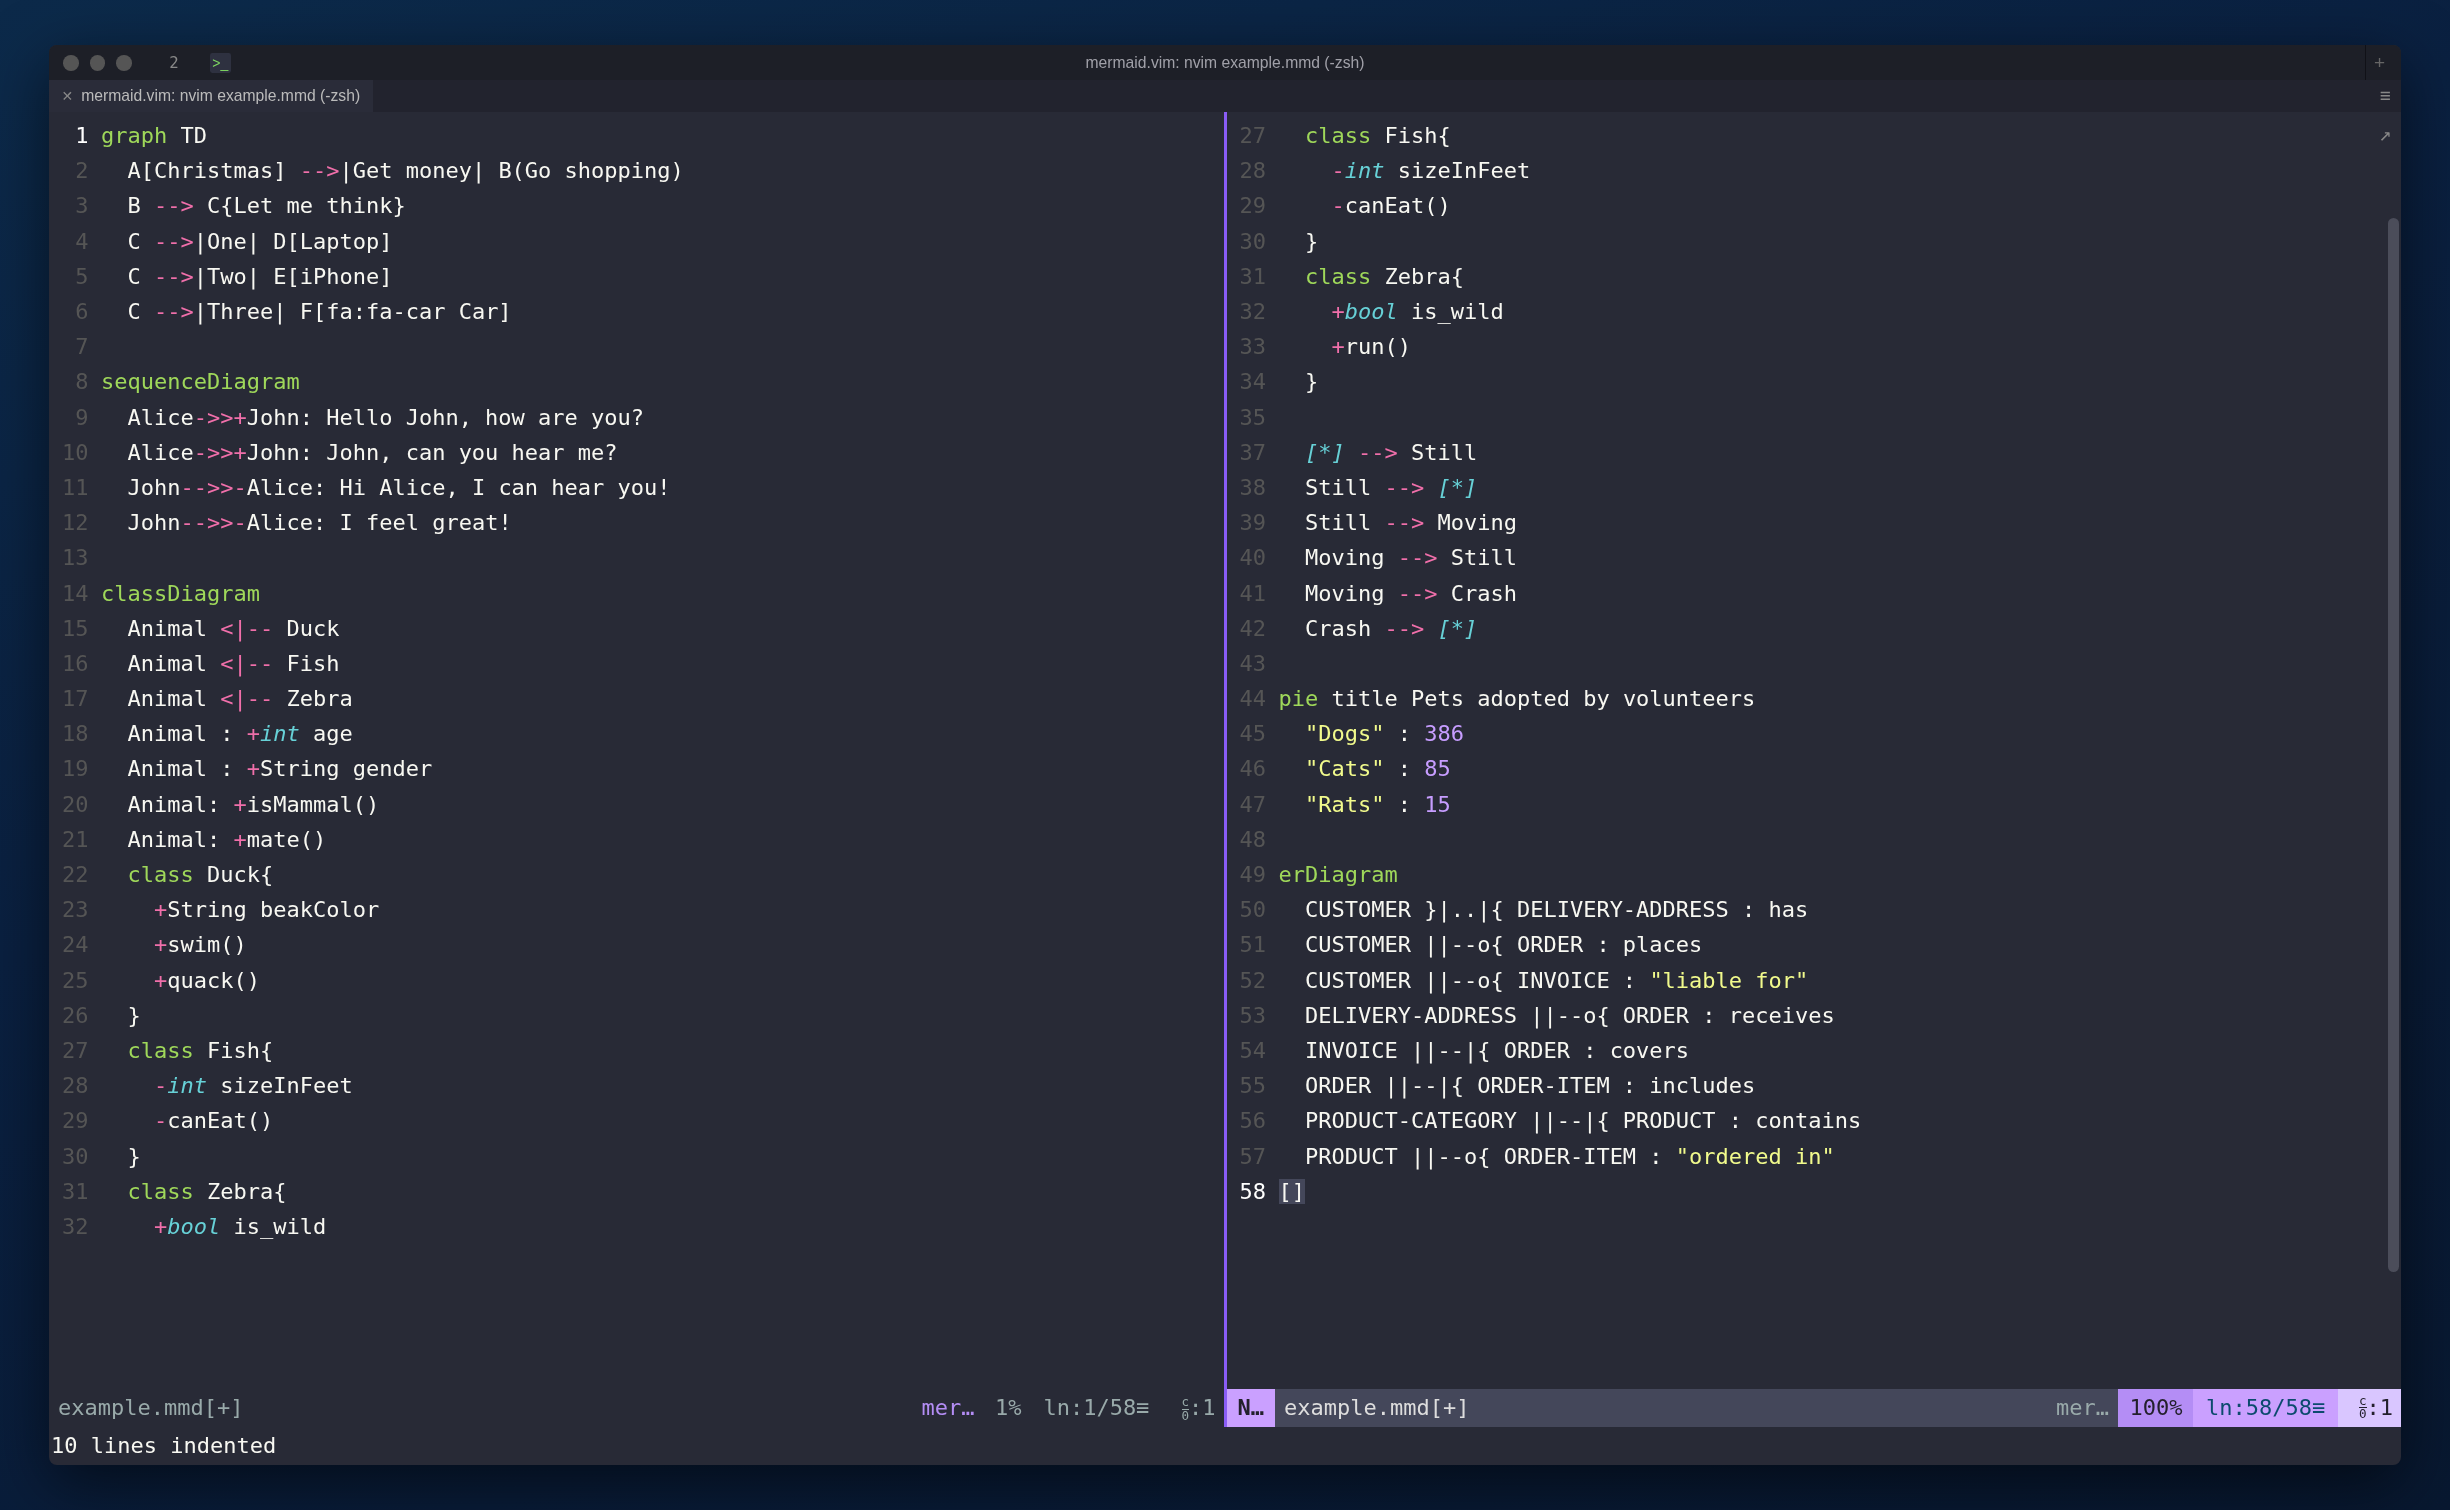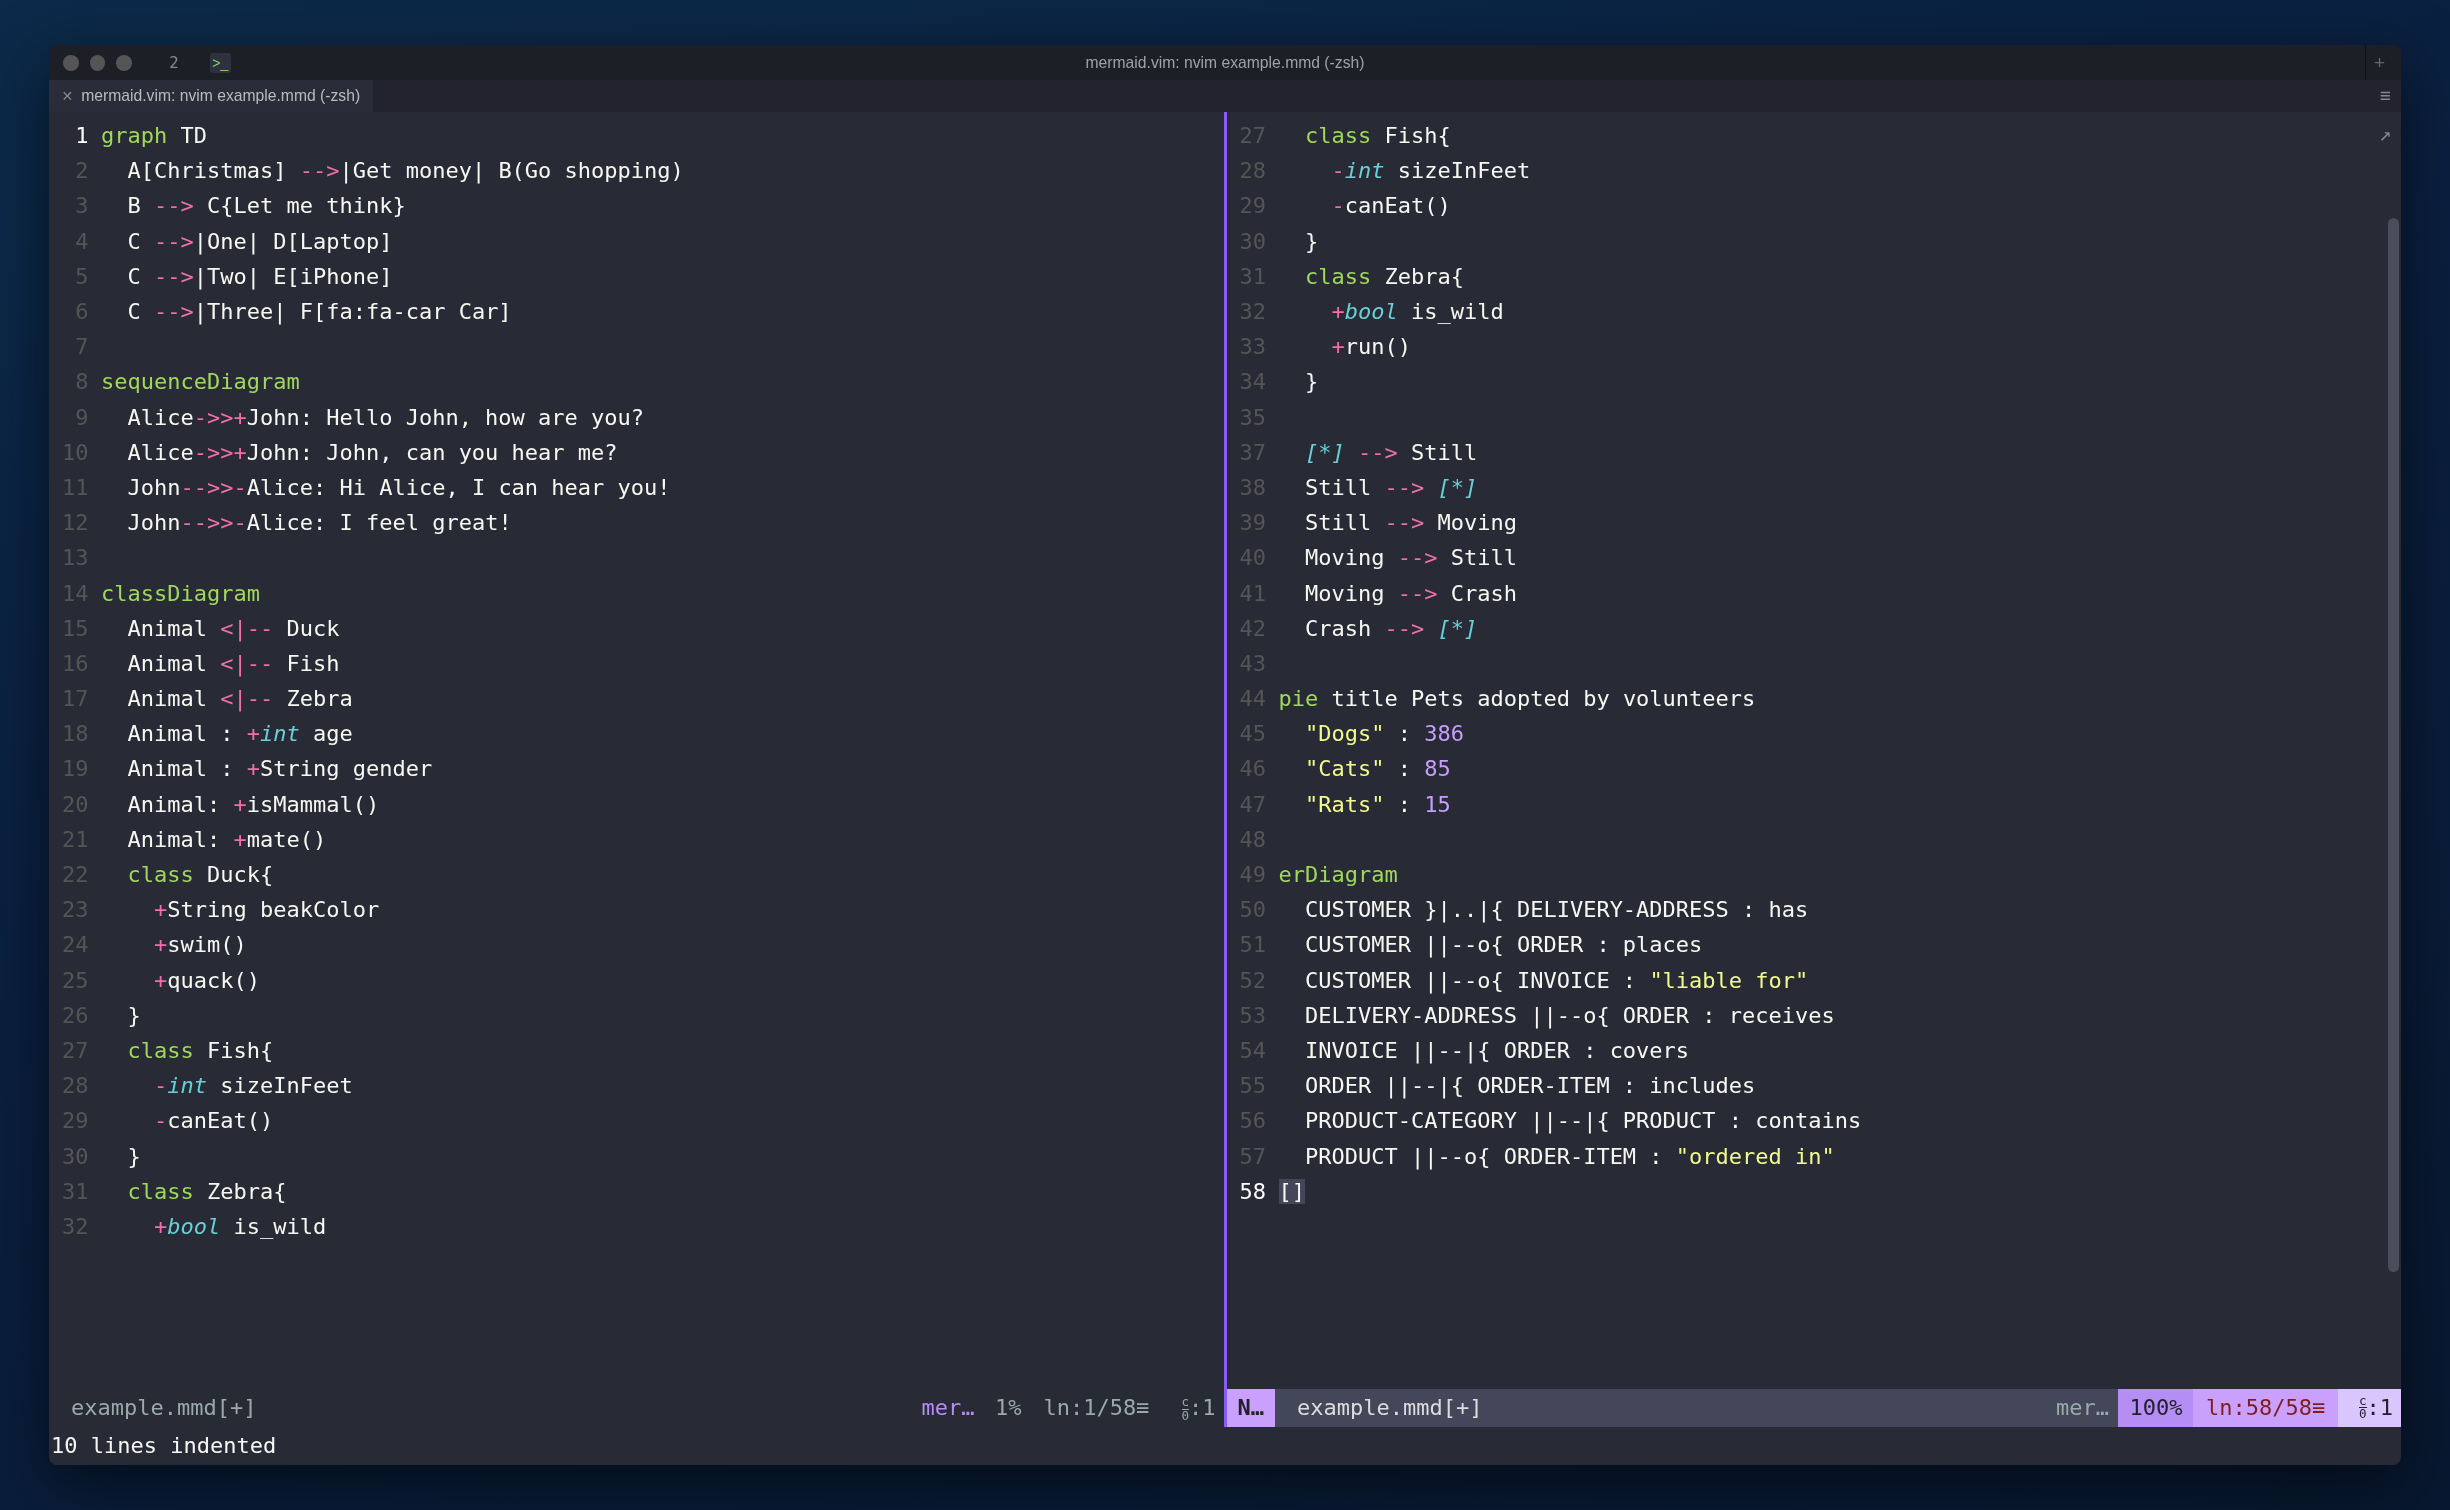--- a/index.html
+++ b/index.html
@@ -72,28 +72,28 @@
   .white { color: #f8f8f2; }
   .cursor { background:#44475a; }
 
   
   .scrolltrack { position:absolute; right:2.4px; top:6.3px; bottom:54px; width:11px; background:transparent; z-index:2; }
   .scrollthumb { position:absolute; right:0; left:0; border-radius:5.5px; background:#4b4d5a; }
 
   
   .statusline { height: 38px; display:flex; align-items:center; font-family: ui-monospace, Menlo, monospace; font-size:22px; color:#9aa; background:#282a36; }
   .statusline.active { background:#44475a; color:#ddd; }
-  .statusline .left { padding:0 22px; flex:0 0 auto; }
+  .statusline .left { padding:0 9px; flex:0 0 auto; }
   .statusline .fill { flex:1; }
   .statusline .mid { color:#b48df5; padding-right:9.4px; }
   .statusline .pct { padding:0 11px; }
   .statusline .pos { padding:0 11px; }
   .statusline .co  { padding:0 7.9px; }
   .statusline.active .mid { color:#9aa; }
-  .statusline.active .pos { background:#caa0ff; color:#7f1d1d; padding:0 12.6px; height:100%; display:flex; align-items:center; }
+  .statusline.active .pos { background:#caa0ff; color:#0c4a6e; padding:0 12.6px; height:100%; display:flex; align-items:center; }
   .statusline.active .pct { background:#b48df5; color:#23202c; padding:8px 11px; height:100%; display:flex; align-items:center; }
   .statusline.active .co  { background:#d9c6ff; color:#23202c; height:100%; display:flex; align-items:center; padding:0 7.9px; }
   .modechip { background:#caa0ff; color:#23202c; padding:0 11px; height:100%; display:flex; align-items:center; font-weight:600; }
   .cmdline { height: 38px; display:flex; align-items:center; padding:0 2px; color:#f8f8f2; font-family: ui-monospace, Menlo, monospace; font-size:22px; }
   .frac { display:inline-flex; flex-direction:column; align-items:center; font-size:12.6px; line-height:1; vertical-align:middle; }
   .frac .den { border-top:0.8px solid currentColor; }
 </style>
 </head>
 <body>
 

